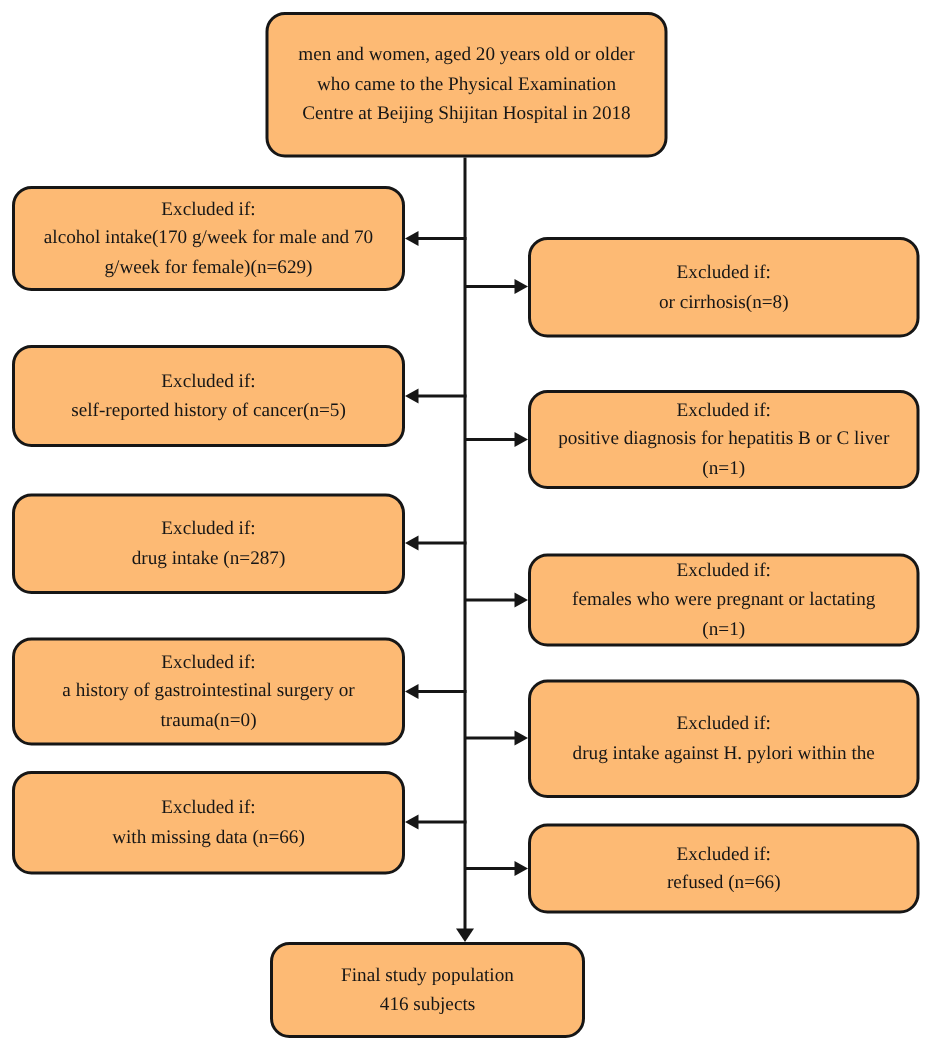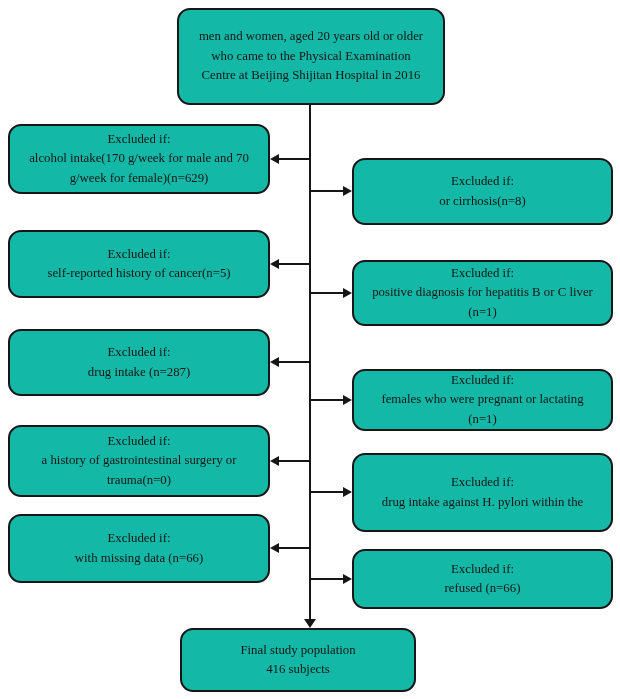--- a/index.html
+++ b/index.html
@@ -14,21 +14,21 @@
     background: #ffffff;
     font-family: "Liberation Serif", "DejaVu Serif", serif;
     color: #161616;
     overflow: hidden;
   }
   .box {
     position: absolute;
     box-sizing: border-box;
     border: 2px solid #161616;
     border-radius: 13px;
-    background: #14b8a6;
+    background: #fdba74;
     display: flex;
     flex-direction: column;
     justify-content: center;
     align-items: center;
     text-align: center;
     font-size: 12.8px;
     line-height: 1.52;
     padding: 3px 8px;
   }
   .hline {
@@ -51,21 +51,21 @@
   .tri-down  { border-left: 6px solid transparent; border-right: 6px solid transparent; border-top: 9px solid #161616; }
 </style>
 </head>
 <body>
 
 <div class="canvas">
 
   <div class="box" style="left:177px; top:8px; width:268px; height:97px;">
       <div>men and women, aged 20 years old or older</div>
       <div>who came to the Physical Examination</div>
-      <div>Centre at Beijing Shijitan Hospital in 2016</div>
+      <div>Centre at Beijing Shijitan Hospital in 2018</div>
     </div>
 
   <div class="vline" style="left:309px; top:105px; height:515px;"></div>
   <div class="tri tri-down" style="left:304px; top:619px;"></div>
 
   <div class="box" style="left:8px; top:124px; width:262px; height:70px;">
       <div>Excluded if:</div>
       <div>alcohol intake(170 g/week for male and 70</div>
       <div>g/week for female)(n=629)</div>
     </div>
@@ -103,21 +103,21 @@
     </div>
   <div class="box" style="left:352px; top:453px; width:261px; height:79px;">
       <div>Excluded if:</div>
       <div>drug intake against H. pylori within the</div>
     </div>
   <div class="box" style="left:352px; top:549px; width:261px; height:60px;">
       <div>Excluded if:</div>
       <div>refused (n=66)</div>
     </div>
 
-  <div class="box" style="left:180px; top:628px; width:236px; height:64px;">
+  <div class="box" style="left:180px; top:628px; width:210px; height:64px;">
       <div>Final study population</div>
       <div>416 subjects</div>
     </div>
 
   <div class="hline" style="left:278px; top:158px; width:33px;"></div>
   <div class="tri tri-left" style="left:270px; top:154px;"></div>
 
   <div class="hline" style="left:278px; top:263px; width:33px;"></div>
   <div class="tri tri-left" style="left:270px; top:259px;"></div>
 

